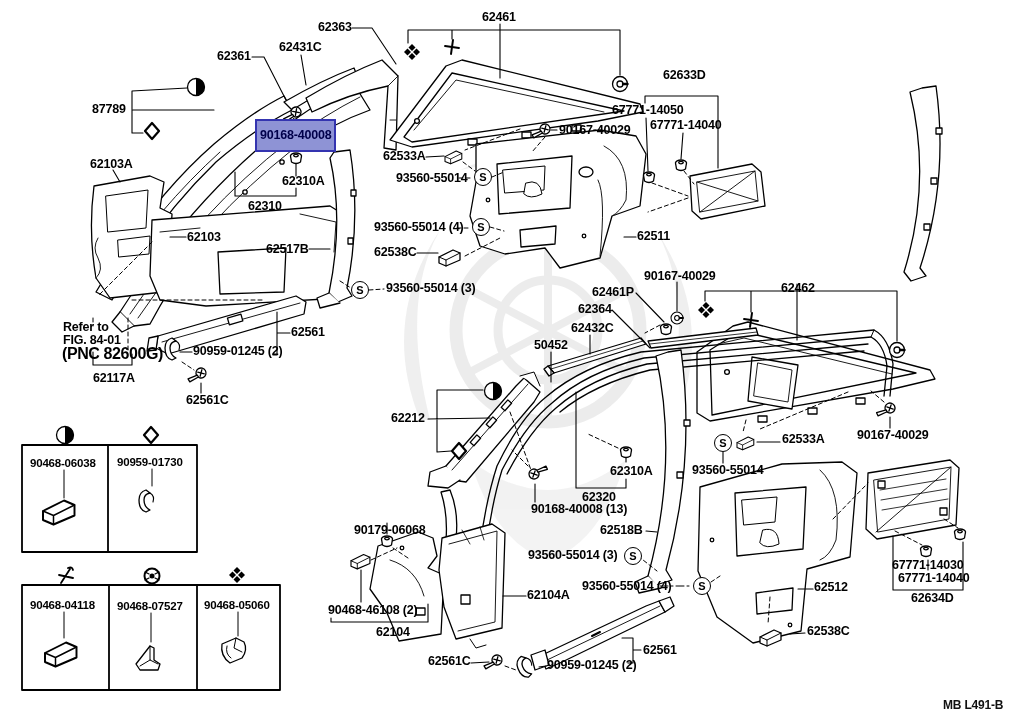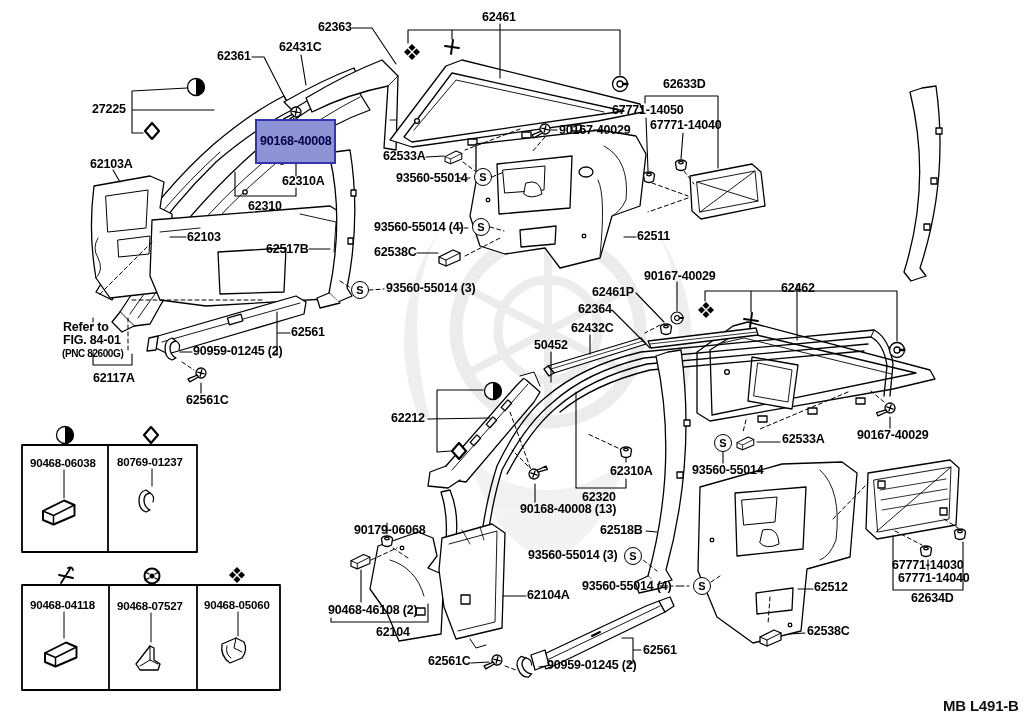--- a/index.html
+++ b/index.html
@@ -1,25 +1,25 @@
 <!DOCTYPE html>
 <html><head>
 <meta charset="utf-8">
 <style>
   html,body{margin:0;padding:0;background:#fff;}
   #canvas{position:relative;width:1024px;height:724px;background:#ffffff;overflow:hidden;
           font-family:"Liberation Sans",sans-serif;}
   #art{position:absolute;left:0;top:0;}
   .lbl{position:absolute;font:bold 12.5px/13px "Liberation Sans",sans-serif;color:#000;
        white-space:nowrap;letter-spacing:-0.2px;z-index:5;}
-  .sm{font-size:10px;line-height:11px;letter-spacing:-0.4px;}
+  .sm{font-size:16px;line-height:11px;letter-spacing:-0.4px;}
   .boxlbl{font-size:11.5px;}
-  .footer{font-size:15px;color:#111;}
+  .footer{font-size:12px;color:#111;}
   .hl{position:absolute;z-index:6;background:#8e93d5;border:2px solid #3434b0;color:#00004a;
-      font:bold 12.5px/13px "Liberation Sans",sans-serif;padding:14px 3px;letter-spacing:-0.2px;}
+      font:bold 12.5px/13px "Liberation Sans",sans-serif;padding:8px 3px;letter-spacing:-0.2px;}
   .scircle{position:absolute;width:16px;height:16px;border:1.7px solid #000;border-radius:50%;
        background:#fff;display:flex;align-items:center;justify-content:center;
        font:bold 11px "Liberation Sans",sans-serif;color:#000;z-index:5;}
 </style>
 </head>
 <body>
 
 <div id="canvas">
 
 <svg id="art" width="1024" height="724" viewBox="0 0 1024 724" stroke="#000" fill="none" stroke-width="1.3" stroke-linejoin="round" stroke-linecap="round">
@@ -451,21 +451,21 @@
   <use href="#diam" transform="translate(459,451)"></use>
   <use href="#fourdiam" transform="translate(412,52)"></use>
   <use href="#fourdiam" transform="translate(706,310)"></use>
   <use href="#plus" transform="translate(452,47) rotate(8)"></use>
   <use href="#plus" transform="translate(751,320) rotate(8)"></use>
 </svg>
 
 <div class="lbl" style="left:318px;top:21px">62363</div>
 <div class="lbl" style="left:279px;top:41px">62431C</div>
 <div class="lbl" style="left:217px;top:50px">62361</div>
-<div class="lbl" style="left:92px;top:103px">27225</div>
+<div class="lbl" style="left:92px;top:103px">87789</div>
 <div class="hl" style="left:255px;top:119px">90168-40008</div>
 <div class="lbl" style="left:301px;top:136px">(13)</div>
 <div class="lbl" style="left:90px;top:158px">62103A</div>
 <div class="lbl" style="left:282px;top:175px">62310A</div>
 <div class="lbl" style="left:248px;top:200px">62310</div>
 <div class="lbl" style="left:187px;top:231px">62103</div>
 <div class="lbl" style="left:266px;top:243px">62517B</div>
 <div class="lbl" style="left:374px;top:246px">62538C</div>
 <div class="lbl" style="left:386px;top:282px">93560-55014 (3)</div>
 <div class="lbl" style="left:291px;top:326px">62561</div>
@@ -474,54 +474,54 @@
 <div class="lbl sm" style="left:62px;top:348px">(PNC 82600G)</div>
 <div class="lbl" style="left:93px;top:372px">62117A</div>
 <div class="lbl" style="left:193px;top:345px">90959-01245 (2)</div>
 <div class="lbl" style="left:186px;top:394px">62561C</div>
 <div class="lbl" style="left:482px;top:11px">62461</div>
 <div class="lbl" style="left:383px;top:150px">62533A</div>
 <div class="lbl" style="left:396px;top:172px">93560-55014</div>
 <div class="lbl" style="left:559px;top:124px">90167-40029</div>
 <div class="lbl" style="left:637px;top:230px">62511</div>
 <div class="lbl" style="left:374px;top:221px">93560-55014 (4)</div>
-<div class="lbl" style="left:663px;top:78px">62633D</div>
+<div class="lbl" style="left:663px;top:69px">62633D</div>
 <div class="lbl" style="left:612px;top:104px">67771-14050</div>
 <div class="lbl" style="left:650px;top:119px">67771-14040</div>
 <div class="lbl" style="left:644px;top:270px">90167-40029</div>
 <div class="lbl" style="left:592px;top:286px">62461P</div>
 <div class="lbl" style="left:578px;top:303px">62364</div>
 <div class="lbl" style="left:571px;top:322px">62432C</div>
 <div class="lbl" style="left:534px;top:339px">50452</div>
 <div class="lbl" style="left:781px;top:282px">62462</div>
 <div class="lbl" style="left:782px;top:433px">62533A</div>
 <div class="lbl" style="left:692px;top:464px">93560-55014</div>
 <div class="lbl" style="left:857px;top:429px">90167-40029</div>
 <div class="lbl" style="left:391px;top:412px">62212</div>
 <div class="lbl" style="left:610px;top:465px">62310A</div>
 <div class="lbl" style="left:582px;top:491px">62320</div>
-<div class="lbl" style="left:520px;top:503px">90168-40008 (13)</div>
+<div class="lbl" style="left:531px;top:503px">90168-40008 (13)</div>
 <div class="lbl" style="left:600px;top:524px">62518B</div>
 <div class="lbl" style="left:528px;top:549px">93560-55014 (3)</div>
 <div class="lbl" style="left:582px;top:580px">93560-55014 (4)</div>
 <div class="lbl" style="left:354px;top:524px">90179-06068</div>
 <div class="lbl" style="left:328px;top:604px">90468-46108 (2)</div>
 <div class="lbl" style="left:376px;top:626px">62104</div>
 <div class="lbl" style="left:527px;top:589px">62104A</div>
 <div class="lbl" style="left:428px;top:655px">62561C</div>
 <div class="lbl" style="left:547px;top:659px">90959-01245 (2)</div>
 <div class="lbl" style="left:643px;top:644px">62561</div>
 <div class="lbl" style="left:814px;top:581px">62512</div>
 <div class="lbl" style="left:892px;top:559px">67771-14030</div>
 <div class="lbl" style="left:898px;top:572px">67771-14040</div>
 <div class="lbl" style="left:911px;top:592px">62634D</div>
 <div class="lbl" style="left:807px;top:625px">62538C</div>
 
 <div class="lbl boxlbl" style="left:30px;top:457px">90468-06038</div>
-<div class="lbl boxlbl" style="left:117px;top:456px">80769-01237</div>
+<div class="lbl boxlbl" style="left:117px;top:456px">90959-01730</div>
 <div class="lbl boxlbl" style="left:30px;top:599px">90468-04118</div>
 <div class="lbl boxlbl" style="left:117px;top:600px">90468-07527</div>
 <div class="lbl boxlbl" style="left:204px;top:599px">90468-05060</div>
 
 <div class="scircle" style="left:474px;top:168px">
       <span>S</span>
     </div>
 <div class="scircle" style="left:472px;top:218px">
       <span>S</span>
     </div>

